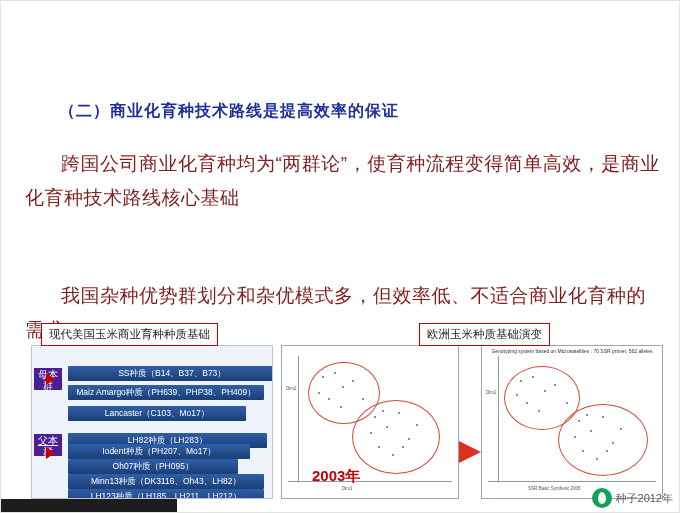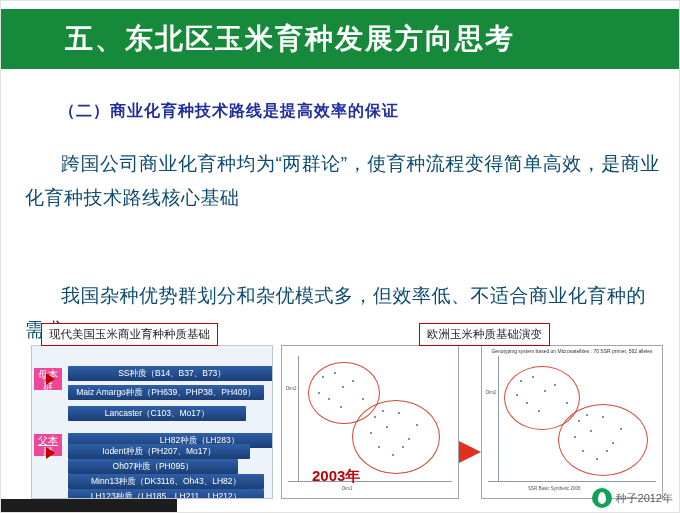--- a/index.html
+++ b/index.html
@@ -47,21 +47,21 @@
     left: 58px;
     top: 100px;
     font-size: 16px;
     font-weight: bold;
     color: #1f2f9e;
     letter-spacing: 1px;
     white-space: nowrap;
   }
   .para {
     position: absolute;
-    color: #0c4a6e;
+    color: #7f1d1d;
     font-size: 19px;
     line-height: 34px;
     letter-spacing: 0.5px;
   }
   .para1 {
     left: 24px;
     top: 146px;
     width: 640px;
     text-indent: 36px;
   }
@@ -103,21 +103,21 @@
     height: 152px;
     background: #eef3fa;
     border: 1px solid #b8c6d8;
     overflow: hidden;
   }
   .group-tag {
     position: absolute;
     left: 2px;
     width: 28px;
     height: 22px;
-    background: #ec4899;
+    background: #4c1d95;
     color: #ffffff;
     font-size: 10px;
     line-height: 11px;
     text-align: center;
     padding-top: 1px;
     box-sizing: border-box;
   }
   .tag-mu { top: 22px; }
   .tag-fu { top: 88px; text-decoration: underline; }
   .bar {
@@ -256,23 +256,20 @@
     width: 176px;
     height: 13px;
     background: #1d1d1d;
   }
 </style>
 </head>
 <body>
 
 <div class="slide">
 
-  <div class="title-band">
-    <div class="title-text">五、东北区玉米育种发展方向思考</div>
-  </div>
 
   <div class="subhead">（二）商业化育种技术路线是提高效率的保证</div>
 
   <div class="para para1">跨国公司商业化育种均为“两群论”，使育种流程变得简单高效，是商业化育种技术路线核心基础</div>
   <div class="para para2">我国杂种优势群划分和杂优模式多，但效率低、不适合商业化育种的需求</div>
 
   <div class="figure-area">
 
     <div class="cap cap-left">现代美国玉米商业育种种质基础</div>
     <div class="cap cap-right">欧洲玉米种质基础演变</div>
@@ -280,21 +277,21 @@
     <div class="left-panel">
       <div class="group-tag tag-mu">母本群</div>
       <div class="group-tag tag-fu">父本群</div>
 
       <div class="arrow-v" style="top:27px"></div>
       <div class="arrow-v" style="top:101px"></div>
 
       <div class="bar" style="top:20px; width:208px;">SS种质（B14、B37、B73）</div>
       <div class="bar" style="top:39px; width:196px;">Maiz Amargo种质（PH639、PHP38、PH409）</div>
       <div class="bar" style="top:60px; width:178px;">Lancaster（C103、Mo17）</div>
-      <div class="bar" style="top:87px; width:199px;padding-left:32px;">LH82种质（LH283）</div>
+      <div class="bar" style="top:87px; width:199px;">LH82种质（LH283）</div>
       <div class="bar" style="top:98px; width:182px;">Iodent种质（PH207、Mo17）</div>
       <div class="bar" style="top:113px; width:170px;">Oh07种质（PH095）</div>
       <div class="bar" style="top:128px; width:196px;">Minn13种质（DK3116、Oh43、LH82）</div>
       <div class="bar" style="top:143px; width:196px;">LH123种质（LH185、LH211、LH212）</div>
     </div>
 
     <div class="scatter scatter-a">
       <div class="axis-x"></div>
       <div class="axis-y"></div>
 

